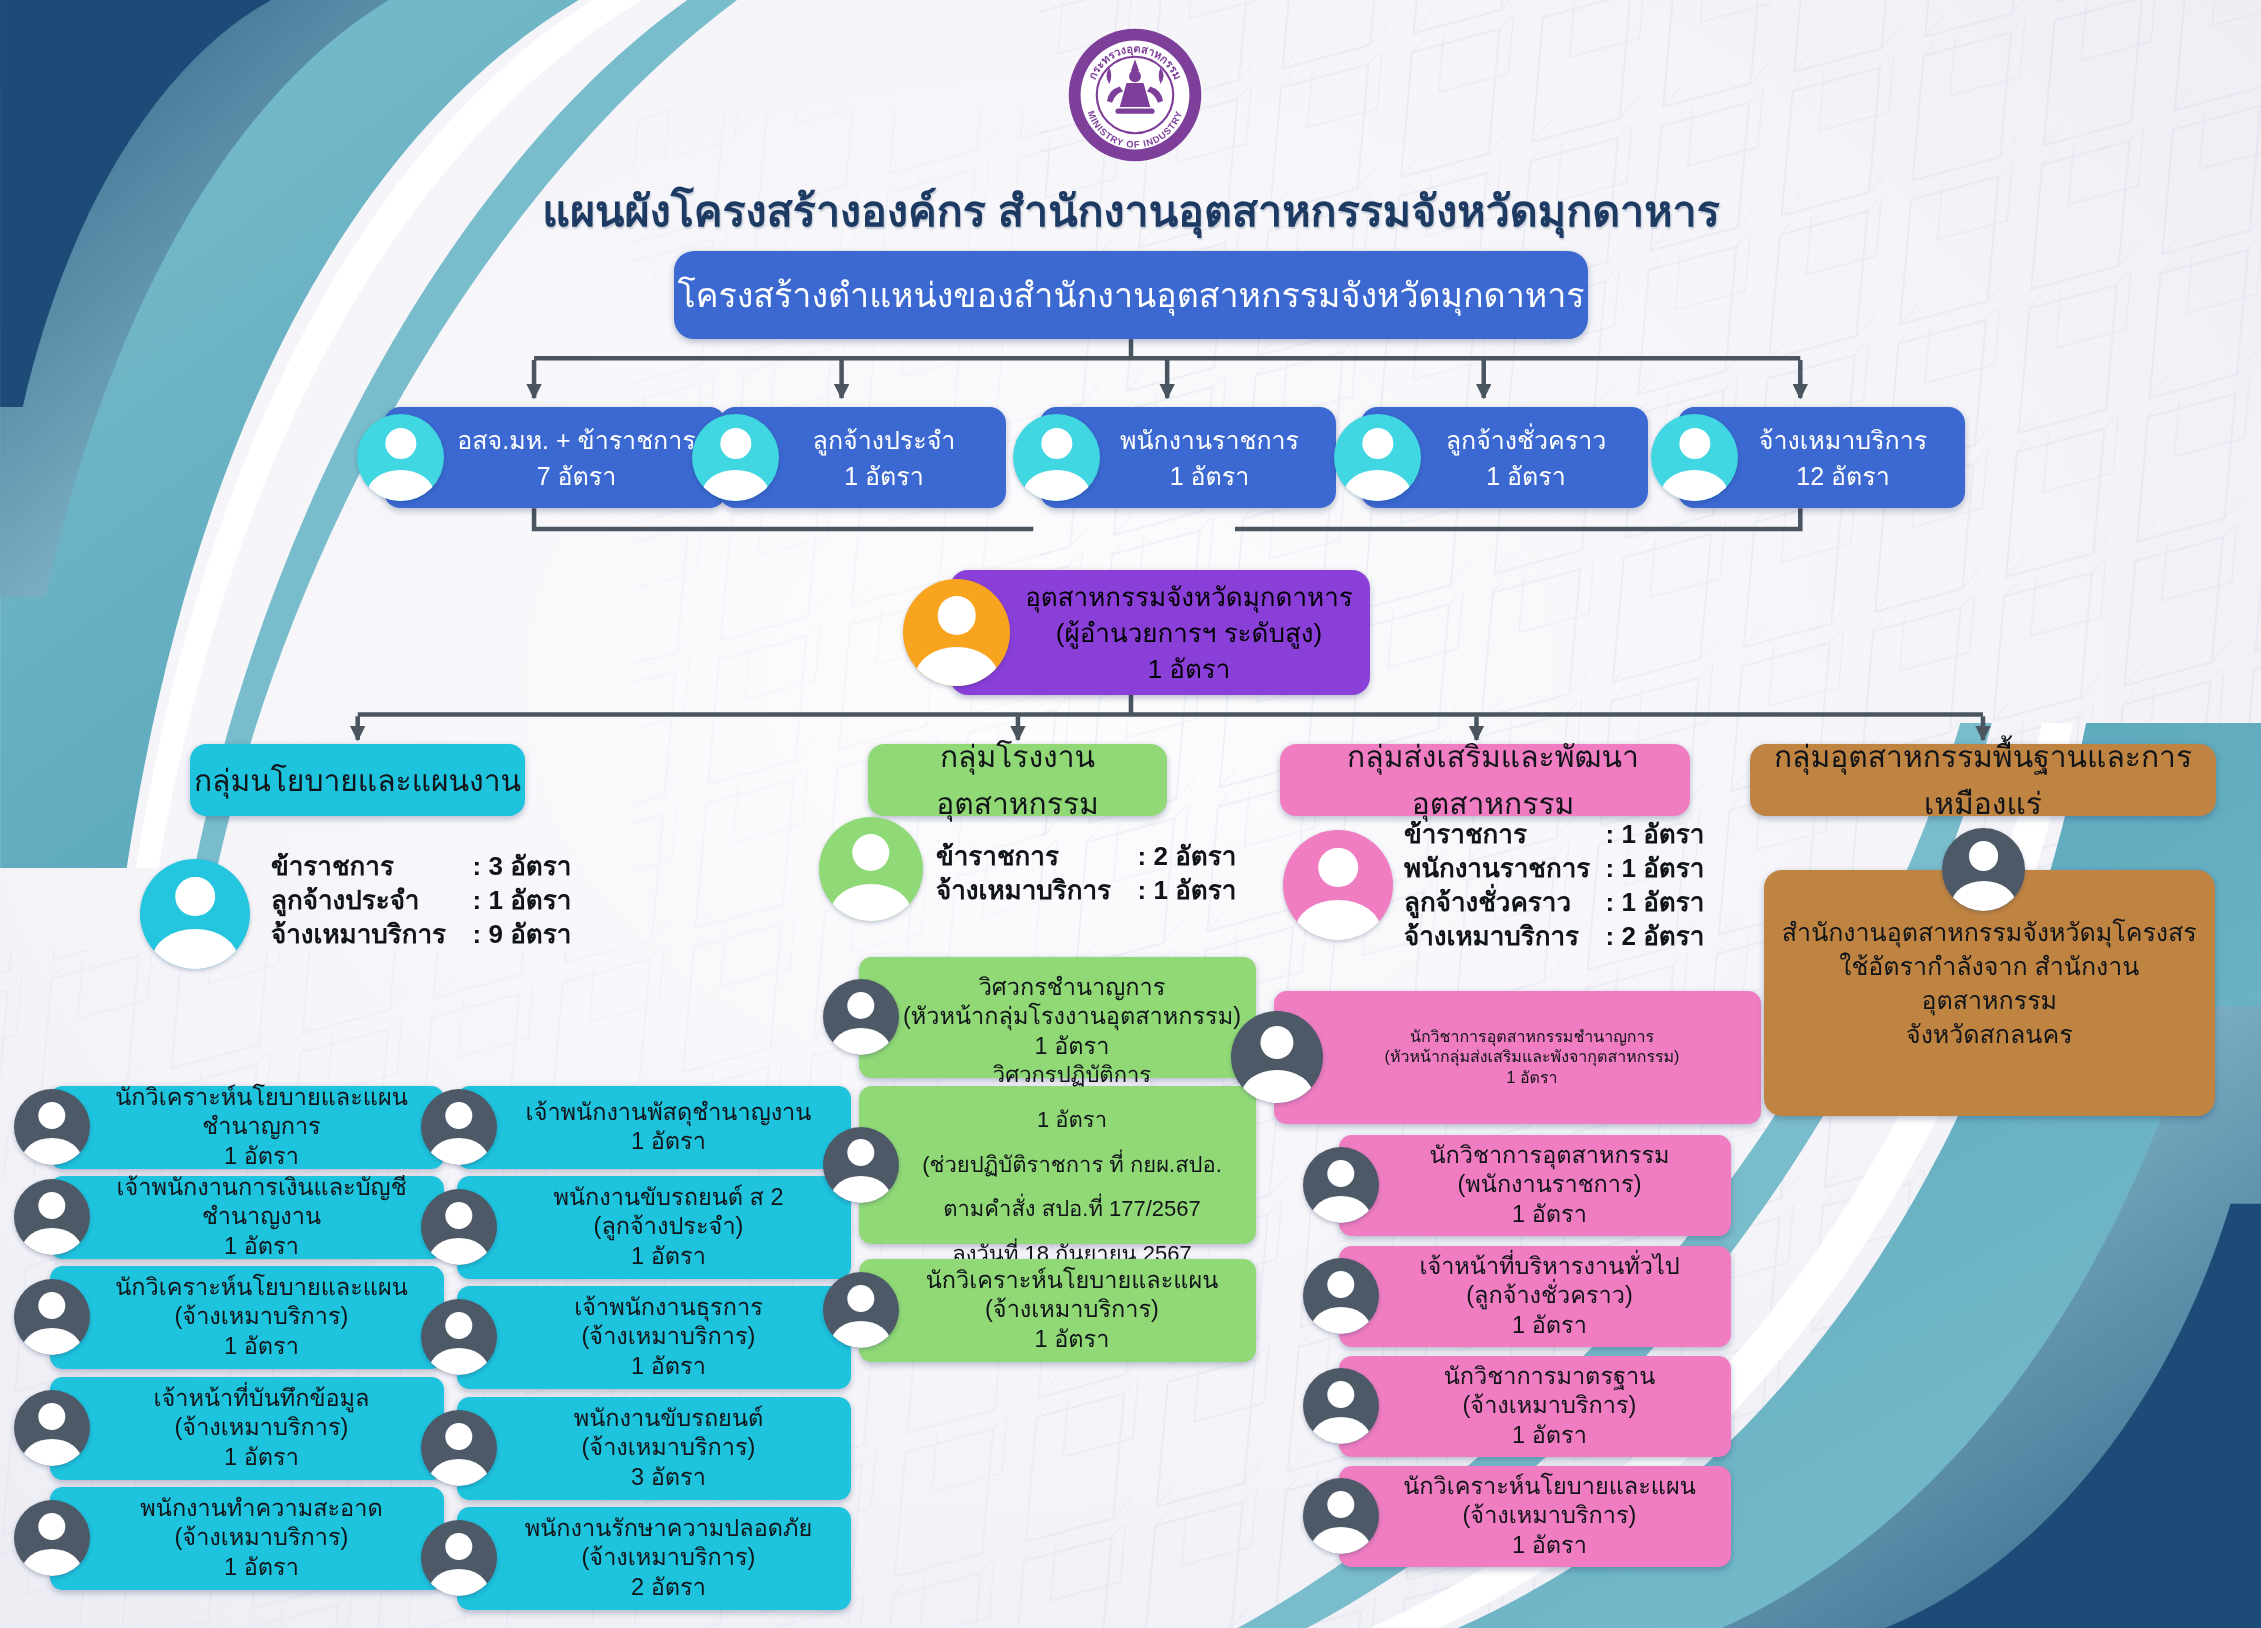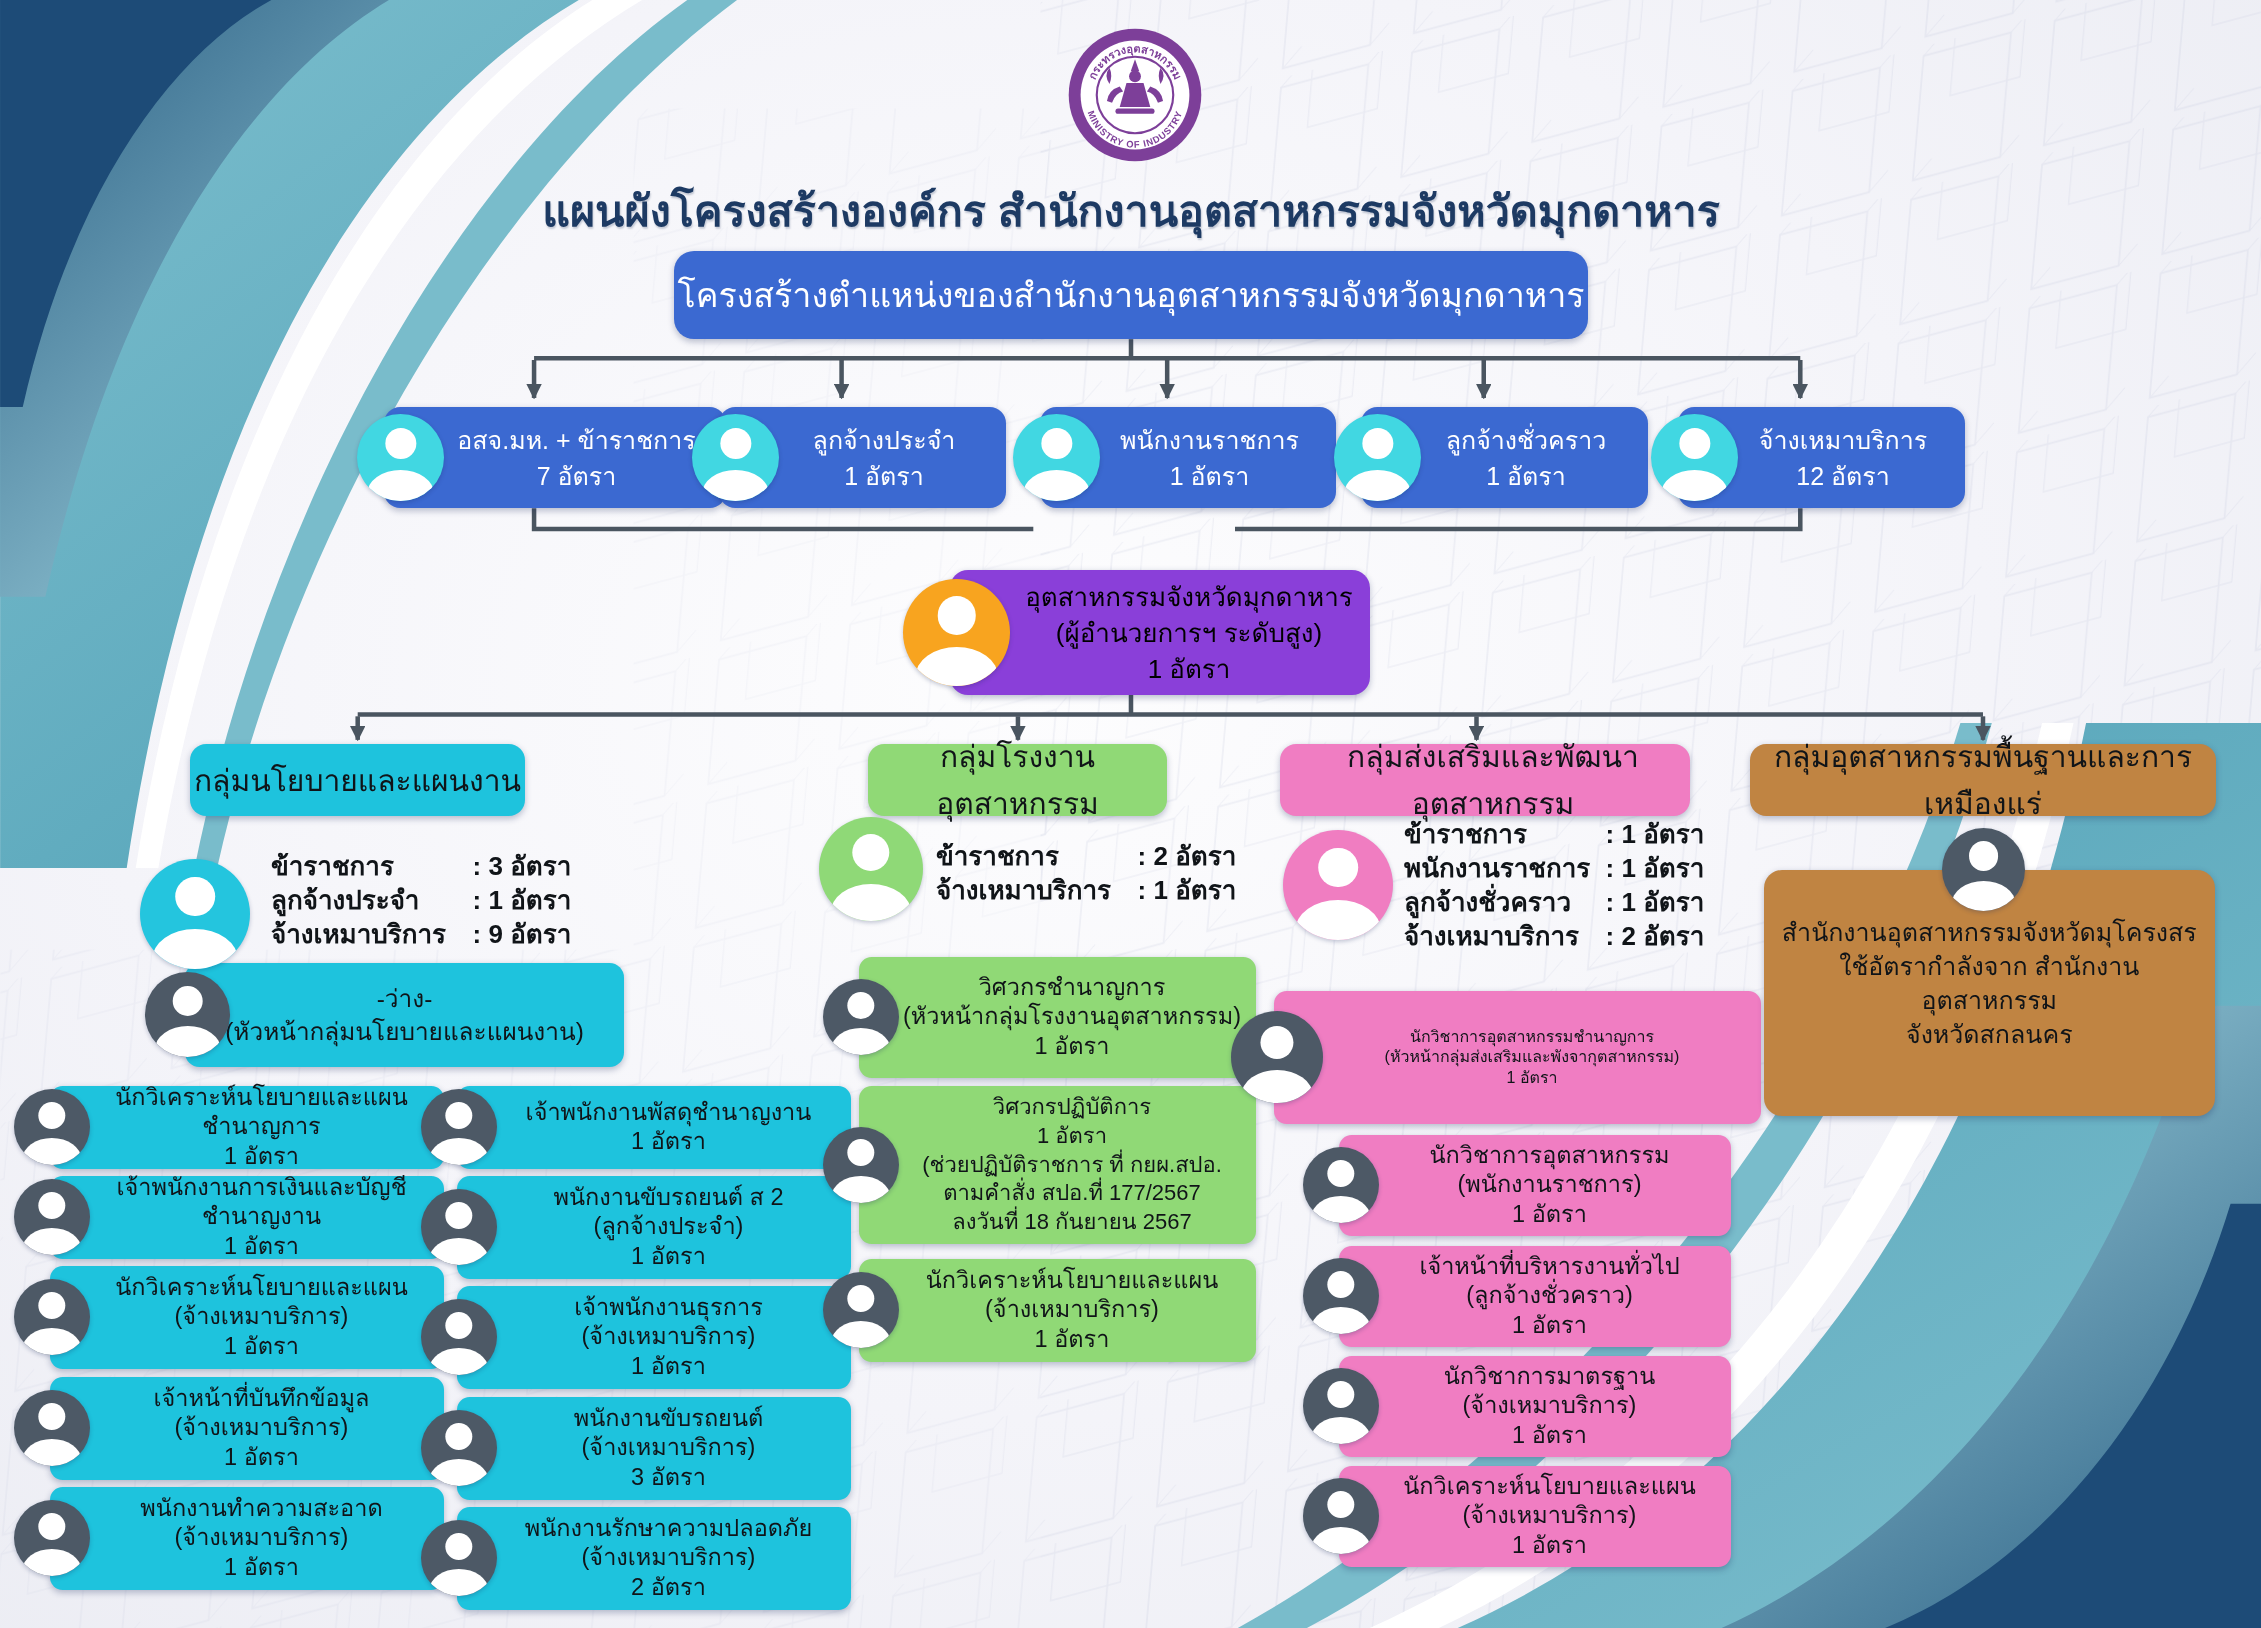--- a/index.html
+++ b/index.html
@@ -15,21 +15,21 @@
     box-shadow:0 2.7px 6.3px rgba(25,40,90,.28);
   }
   .c-blue{background:#3b69d1;color:#ffffff;}
   .c-cyan{background:#1ec3dd;color:#101418;}
   .c-green{background:#90d976;color:#101418;}
   .c-pink{background:#f07dc2;color:#101418;padding-left:16px;}
   .c-brown{background:#c08442;color:#101418;}
   .c-purple{background:#8a3fd9;color:#000000;}
   .gh{font-size:30px;border-radius:16.3px;}
   .item{font-size:23.5px;line-height:1.27;border-radius:12.7px;padding:5.4px 12.7px 5.4px 42px;}
-  .item.sm{font-size:22px;line-height:1.3;}
+  .item.sm{font-size:22px;line-height:1.3;gap:16px;}
   .sumbox{font-size:25px;line-height:36px;border-radius:16.3px;padding-left:43px;}
   .av{position:absolute;border-radius:50%;overflow:hidden;z-index:3;box-shadow:0 1.8px 4.5px rgba(25,40,90,.25);}
   .av::before{content:"";position:absolute;left:50%;top:16%;width:36%;height:36%;
     transform:translateX(-50%);background:#fff;border-radius:50%;}
   .av::after{content:"";position:absolute;left:50%;bottom:-20%;width:78%;height:56%;
     transform:translateX(-50%);background:#fff;border-radius:50%;}
   .av-cyan{background:#41d7e2;}
   .av-cyan2{background:#24c5de;}
   .av-green{background:#8fd977;}
   .av-pink{background:#f07dc1;}
@@ -194,25 +194,20 @@
         <span class="c">:</span>
         <span class="v">1 อัตรา</span>
       </div>
     <div class="row">
         <span class="k">จ้างเหมาบริการ</span>
         <span class="c">:</span>
         <span class="v">9 อัตรา</span>
       </div>
   </div>
 
-  <div class="card c-cyan" style="left:185px;top:963px;width:439px;height:104px;font-size:24.4px;line-height:33px;border-radius:14.5px">
-    <span class="av av-slate" style="width:85px;height:85px;left:-40px;top:50%;margin-top:-43px"></span>
-    <div>-ว่าง-</div>
-    <div>(หัวหน้ากลุ่มนโยบายและแผนงาน)</div>
-  </div>
 
   <div class="card c-cyan item" style="left:50px;top:1086px;width:339px;height:72px">
     <span class="av av-slate av-item"></span>
     <div>นักวิเคราะห์นโยบายและแผนชำนาญการ</div>
       <div>1 อัตรา</div>
   </div>
   <div class="card c-cyan item" style="left:50px;top:1176px;width:339px;height:72px">
     <span class="av av-slate av-item"></span>
     <div>เจ้าพนักงานการเงินและบัญชีชำนาญงาน</div>
       <div>1 อัตรา</div>

